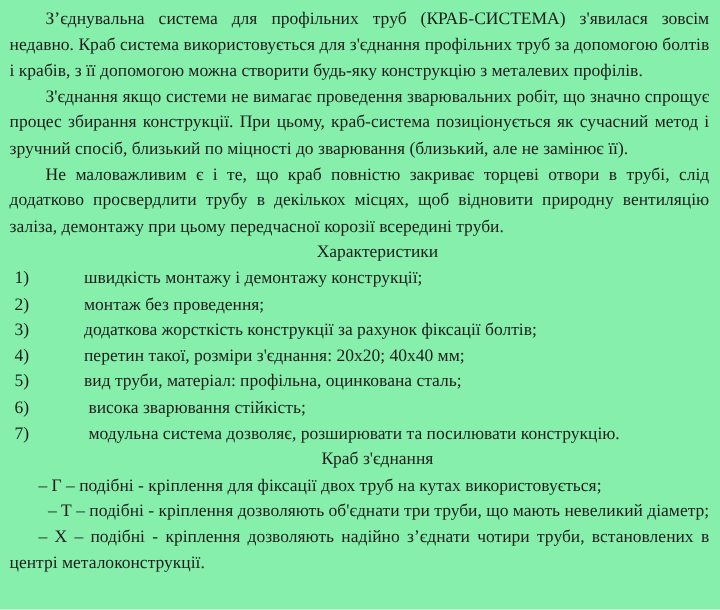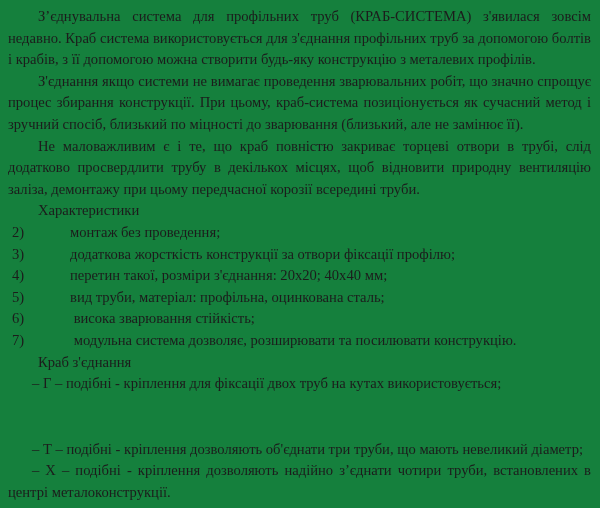--- a/index.html
+++ b/index.html
@@ -14,39 +14,39 @@
     font-family: "Liberation Serif", "DejaVu Serif", serif;
     color: #1c1c1c;
     overflow: hidden;
   }
 
   #doc-page {
     box-sizing: border-box;
     width: 600px;
     height: 508px;
     padding: 6px 9px 0 8px;
-    background: #15803d;
+    background: #86efac;
   }
 
   .para {
     margin: 0;
     font-size: 14.6px;
     line-height: 21.6px;
     text-align: justify;
     text-justify: inter-word;
     text-indent: 30px;
     hyphens: none;
     -webkit-hyphens: none;
   }
 
   .heading-line {
     margin: 0;
     font-size: 14.6px;
     line-height: 21.6px;
-    text-align: left;
+    text-align: center;
     text-indent: 30px;
   }
 
   
   .char-list {
     margin: 0;
     padding: 0;
     list-style: none;
   }
   .char-list li {
@@ -70,41 +70,41 @@
     font-size: 14.6px;
     line-height: 21.6px;
     text-align: justify;
     text-justify: inter-word;
     text-indent: 24px;
   }
   .conn-item.full-justify {
     text-align: justify;
   }
   .conn-item.left-align {
-    text-align: left;
-    margin-top: 44px;
+    text-align: right;
   }
 </style>
 </head>
 <body>
 
 <div id="doc-page">
 
   <p class="para">З’єднувальна система для профільних труб (КРАБ-СИСТЕМА) з'явилася зовсім недавно. Краб система використовується для з'єднання профільних труб за допомогою болтів і крабів, з її допомогою можна створити будь-яку конструкцію з металевих профілів.</p>
 
   <p class="para">З'єднання якщо системи не вимагає проведення зварювальних робіт, що значно спрощує процес збирання конструкції. При цьому, краб-система позиціонується як сучасний метод і зручний спосіб, близький по міцності до зварювання (близький, але не замінює її).</p>
 
 
   <p class="para">Не маловажливим є і те, що краб повністю закриває торцеві отвори в трубі, слід додатково просвердлити трубу в декількох місцях, щоб відновити природну вентиляцію заліза, демонтажу при цьому передчасної корозії всередині труби.</p>
 
   <p class="heading-line">Характеристики</p>
 
   <ul class="char-list">
+    <li><span class="num">1)</span><span>швидкість монтажу і демонтажу конструкції;</span></li>
     <li><span class="num">2)</span><span>монтаж без проведення;</span></li>
-    <li><span class="num">3)</span><span>додаткова жорсткість конструкції за отвори фіксації профілю;</span></li>
+    <li><span class="num">3)</span><span>додаткова жорсткість конструкції за рахунок фіксації болтів;</span></li>
     <li><span class="num">4)</span><span>перетин такої, розміри з'єднання: 20x20; 40x40 мм;</span></li>
     <li><span class="num">5)</span><span>вид труби, матеріал: профільна, оцинкована сталь;</span></li>
     <li><span class="num">6)</span><span> висока зварювання стійкість;</span></li>
     <li><span class="num">7)</span><span> модульна система дозволяє, розширювати та посилювати конструкцію.</span></li>
   </ul>
 
   <p class="heading-line">Краб з'єднання</p>
 
   <p class="conn-item full-justify">– Г – подібні - кріплення для фіксації двох труб на кутах використовується;</p>
 

